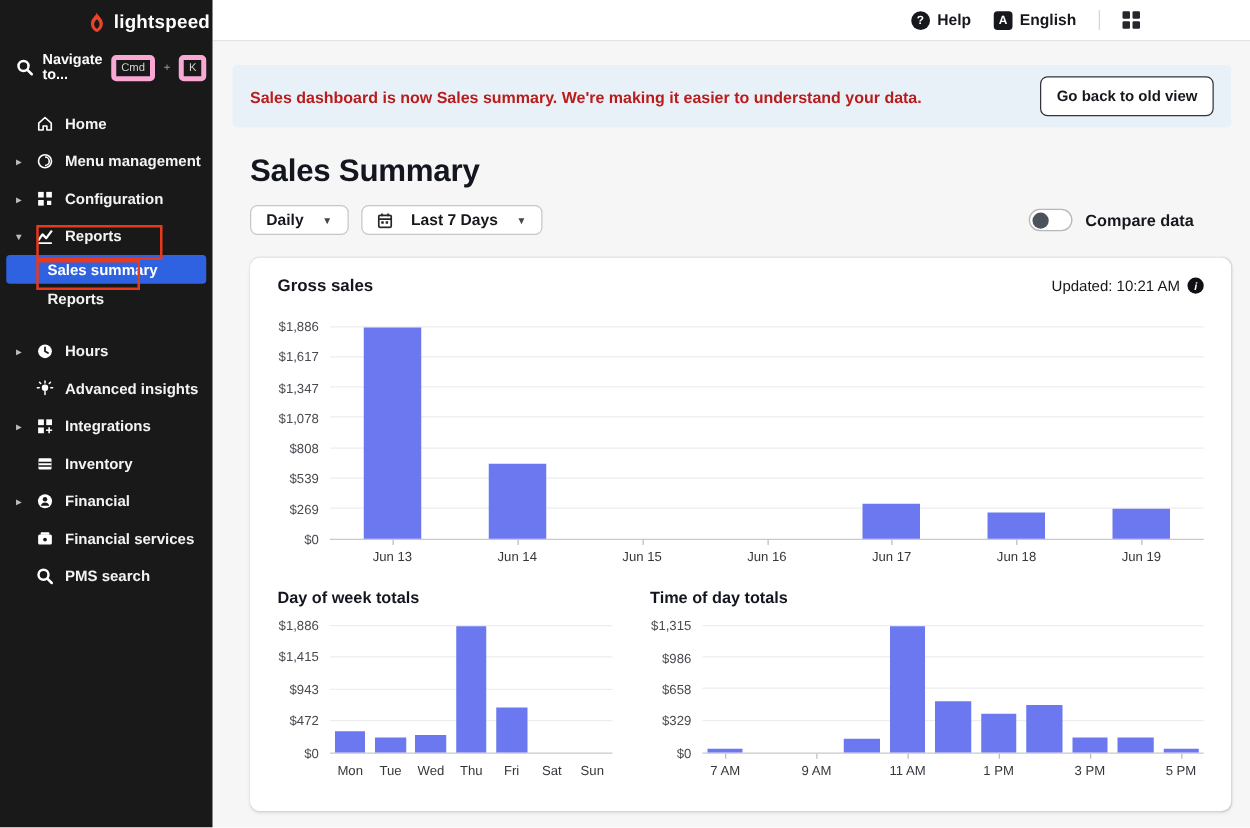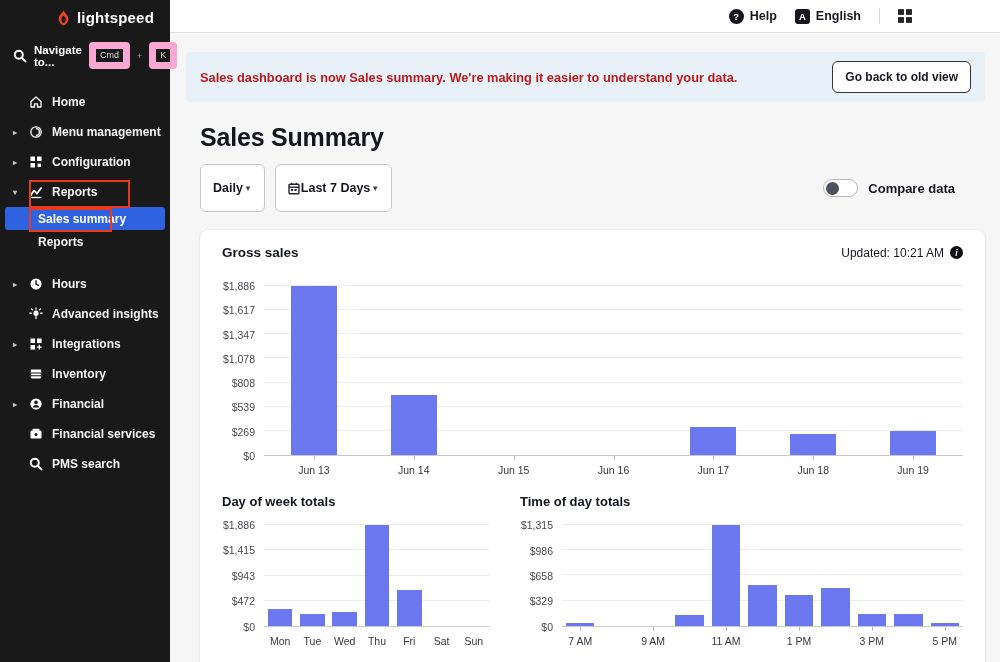--- a/index.html
+++ b/index.html
@@ -2,25 +2,25 @@
 <html><head>
 <meta charset="utf-8">
 <style>
   * { box-sizing: border-box; margin: 0; padding: 0; }
   html,body { width:1000px; height:662px; overflow:hidden; }
   body { font-family:"Liberation Sans", sans-serif; background:#f6f6f7; color:#191b22; }
   .app { display:flex; width:1000px; height:662px; }
 
   
   .sidebar { width:170px; flex-shrink:0; background:#191919; color:#f1f1f1; position:relative; }
-  .logo { display:flex; align-items:center; gap:6px; padding:9px 0 6px 56px; }
+  .logo { display:flex; align-items:center; gap:6px; padding:9px 0 6px 56px;margin-left:14px; }
   .logo-text { color:#fff; font-size:15px; font-weight:700; letter-spacing:.2px; }
   .nav-search { display:flex; align-items:center; padding:10px 10px 10px 13px; gap:7px; cursor:pointer; }
   .nav-search .q-label { font-size:11.5px; font-weight:700; color:#fdfdfd; flex:1; }
-  .kbd { border:7px solid #f9a8d4; border-radius:4px; padding:1px 4px; font-size:9px; color:#d4d4d4; line-height:11px; }
+  .kbd { border:4px solid #f9a8d4; border-radius:4px; padding:1px 4px; font-size:9px; color:#d4d4d4; line-height:11px; }
   .kbd-plus { color:#9a9a9a; font-size:9px; }
   .nav { margin-top:8px; }
   .nav-item { display:flex; align-items:center; height:30px; padding-left:13px; font-size:12px; font-weight:600; color:#f3f3f3; cursor:pointer; }
   .nav-item .chev { width:15px; font-size:8px; color:#bdbdbd; flex-shrink:0; }
   .nav-item .nav-ico { width:15px; height:15px; margin-right:9px; flex-shrink:0; display:flex; align-items:center; justify-content:center; }
   .nav-item.child { height:23px; padding-left:38px; font-weight:600; }
   .nav-item.child.selected { background:#2f62e0; border-radius:3px; margin:0 5px; padding-left:33px; color:#fff; }
   .nav-item.gap { margin-top:16px; }
   .anno { position:absolute; border:2px solid #e8391c; z-index:6; pointer-events:none; }
   .anno1 { left:29px; top:180px; width:101px; height:28px; }
@@ -39,21 +39,21 @@
   .content { flex:1; padding:19px 15px 0 16px; overflow:hidden; }
 
   
   .banner { background:#e9f1f8; border-radius:4px; display:flex; align-items:center; padding:9px 14px; }
   .banner-msg { font-size:12.8px; font-weight:600; color:#b91c1c; }
   .banner-btn { margin-left:auto; background:#fff; border:1px solid #32343c; border-radius:6px; padding:8px 12px; font-size:12px; font-weight:700; color:#17181d; cursor:pointer; font-family:inherit; }
 
   .page-title { margin:21px 14px 12px; font-size:25px; font-weight:700; color:#14161f; letter-spacing:-.2px; }
 
   .filters { display:flex; align-items:center; gap:10px; margin:0 14px; }
-  .btn-select { background:#fff; border:1px solid #c7c7c7; border-radius:6px; height:48px; padding:0 12px; display:flex; align-items:center; gap:1px; font-size:12.5px; font-weight:700; color:#17181d; cursor:pointer; font-family:inherit; }
+  .btn-select { background:#fff; border:1px solid #c7c7c7; border-radius:6px; height:24px; padding:0 12px; display:flex; align-items:center; gap:15px; font-size:12.5px; font-weight:700; color:#17181d; cursor:pointer; font-family:inherit; }
   .caret { font-size:8px; color:#44464d; }
   .compare-wrap { margin-left:auto; display:flex; align-items:center; gap:10px; margin-right:16px; }
   .toggle { width:35px; height:18px; border:1px solid #b7b7b7; border-radius:10px; background:#fff; position:relative; cursor:pointer; }
   .toggle .knob { position:absolute; left:2px; top:1.5px; width:13px; height:13px; border-radius:50%; background:#4c525c; }
   .compare-label { font-size:13px; font-weight:700; color:#17181d; }
 
   
   .card { margin:18px 0 0 14px; width:785px; background:#fff; border-radius:8px; box-shadow:0 1px 3px rgba(0,0,0,.10), 0 0 1px rgba(0,0,0,.14); padding:15px 22px 26px; }
   .card-head { display:flex; align-items:center; }
   .card-title { font-size:13.5px; font-weight:700; color:#14161f; }

